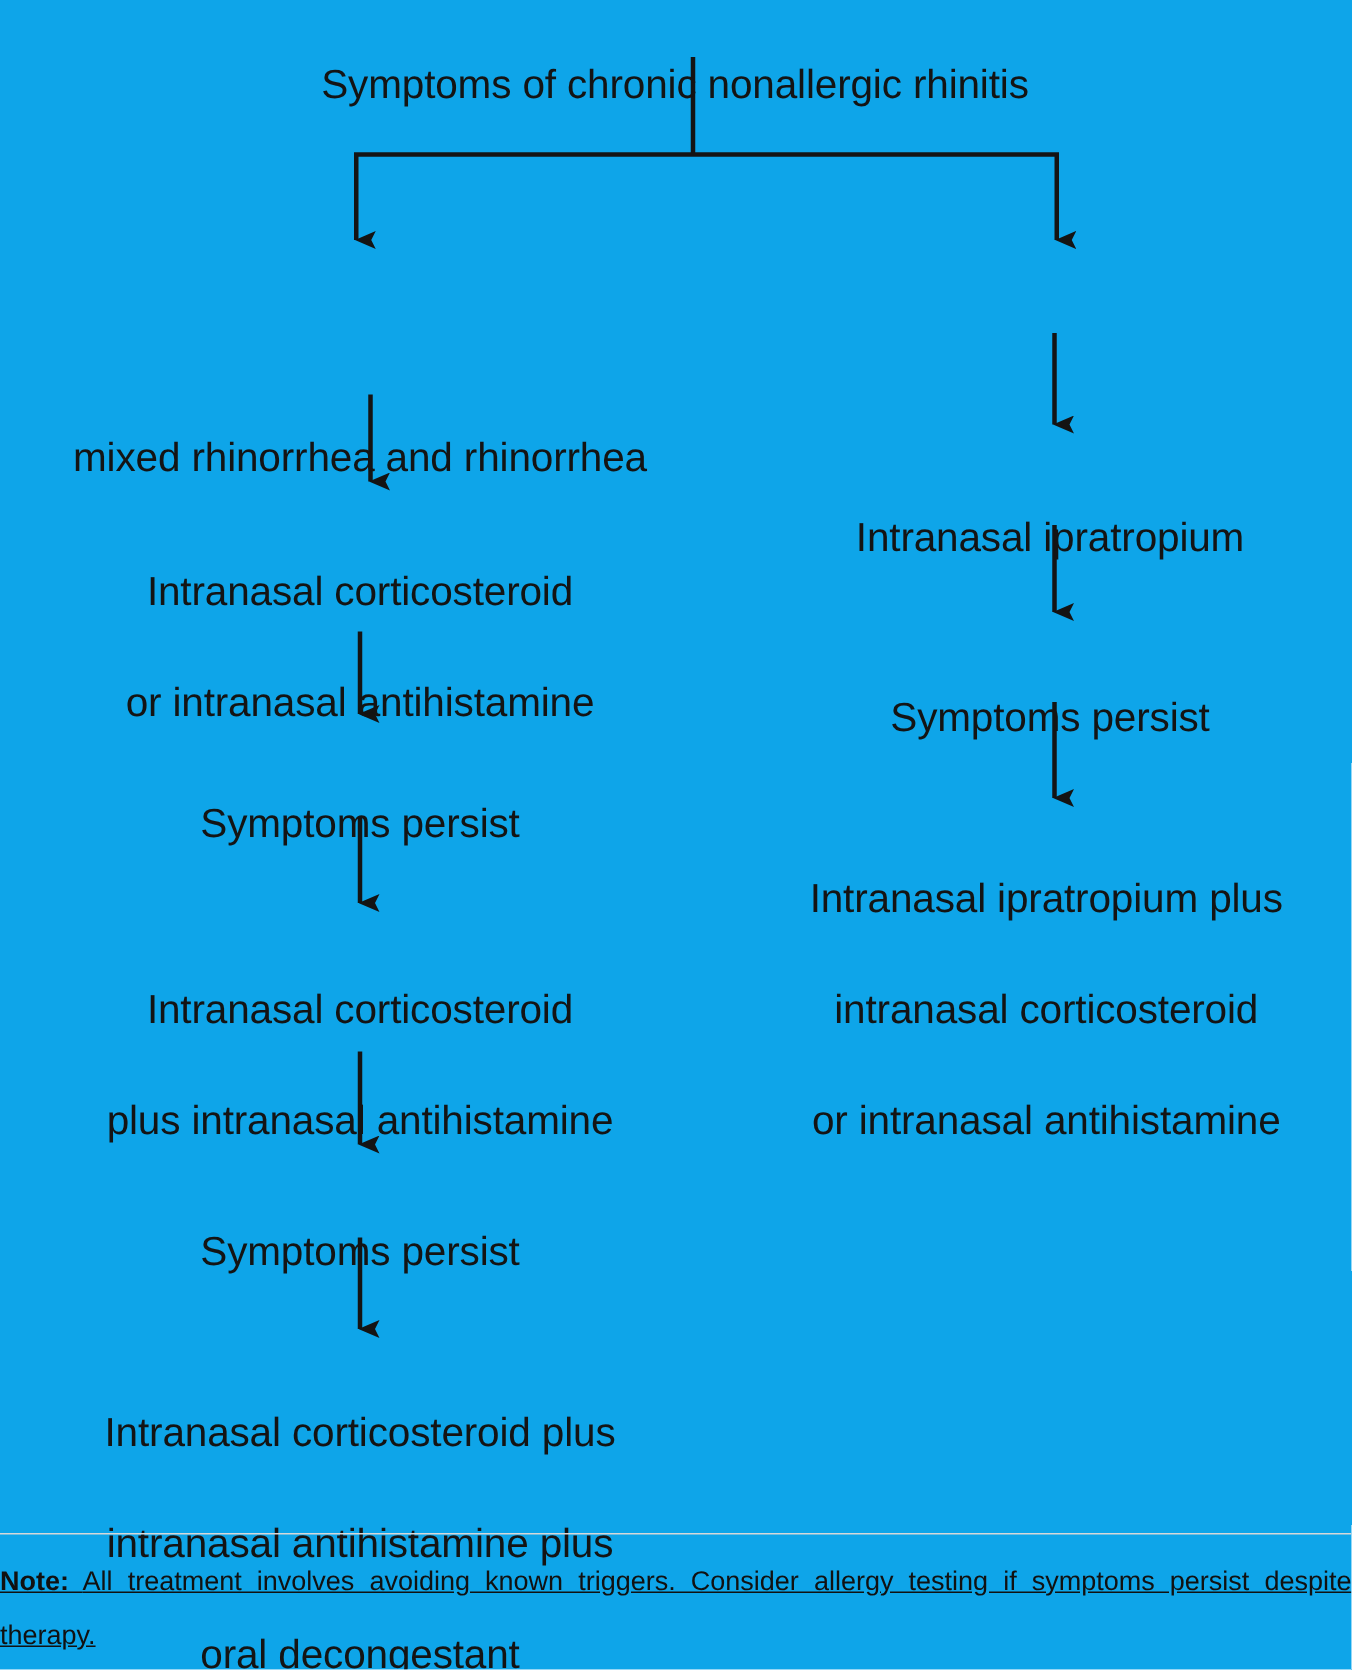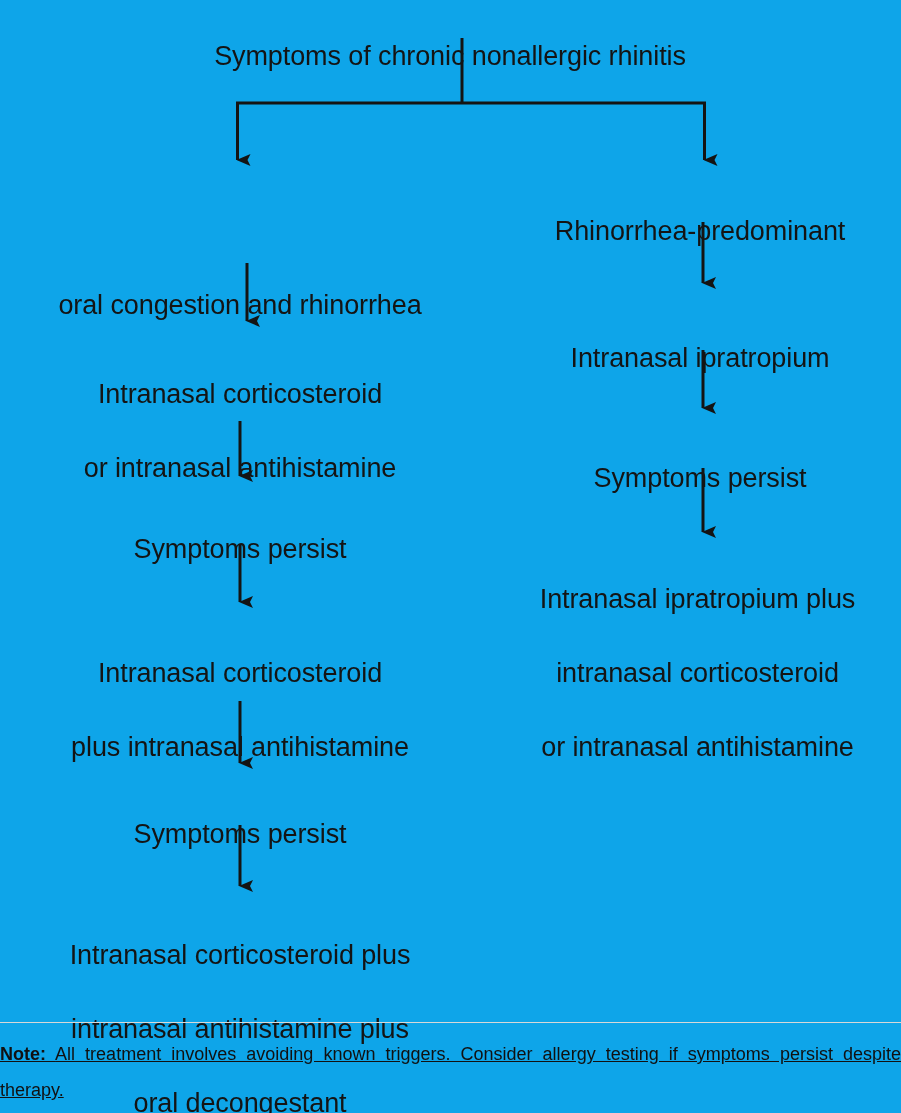--- a/index.html
+++ b/index.html
@@ -97,21 +97,21 @@
       <line x1="703" y1="468" x2="703" y2="532" stroke="#141414" stroke-width="3" marker-end="url(#arrowhead)"></line>
     </g>
   </svg>
 
   <div class="node" style="left:160px; top:1px; width:580px;">
     <span>Symptoms of chronic nonallergic rhinitis</span>
   </div>
 
   <div class="node" style="left:5px; top:176px; width:470px;">
     <br>
-    <span>oral congestion and rhinorrhea</span>
+    <span>mixed rhinorrhea and rhinorrhea</span>
   </div>
 
   <div class="node" style="left:5px; top:339px; width:470px;">
     <span>Intranasal corticosteroid</span><br>
     <span>or intranasal antihistamine</span>
   </div>
 
   <div class="node" style="left:5px; top:494px; width:470px;">
     <span>Symptoms persist</span>
   </div>
@@ -124,23 +124,20 @@
   <div class="node" style="left:5px; top:779px; width:470px;">
     <span>Symptoms persist</span>
   </div>
 
   <div class="node" style="left:5px; top:900px; width:470px;">
     <span>Intranasal corticosteroid </span><span class="it">plus</span><br>
     <span>intranasal antihistamine </span><span class="it">plus</span><br>
     <span>oral decongestant</span>
   </div>
 
-  <div class="node" style="left:500px; top:176px; width:400px;">
-    <span>Rhinorrhea-predominant</span>
-  </div>
 
   <div class="node" style="left:500px; top:303px; width:400px;">
     <span>Intranasal ipratropium</span>
   </div>
 
   <div class="node" style="left:500px; top:423px; width:400px;">
     <span>Symptoms persist</span>
   </div>
 
   <div class="node" style="left:495px; top:544px; width:405px;">

